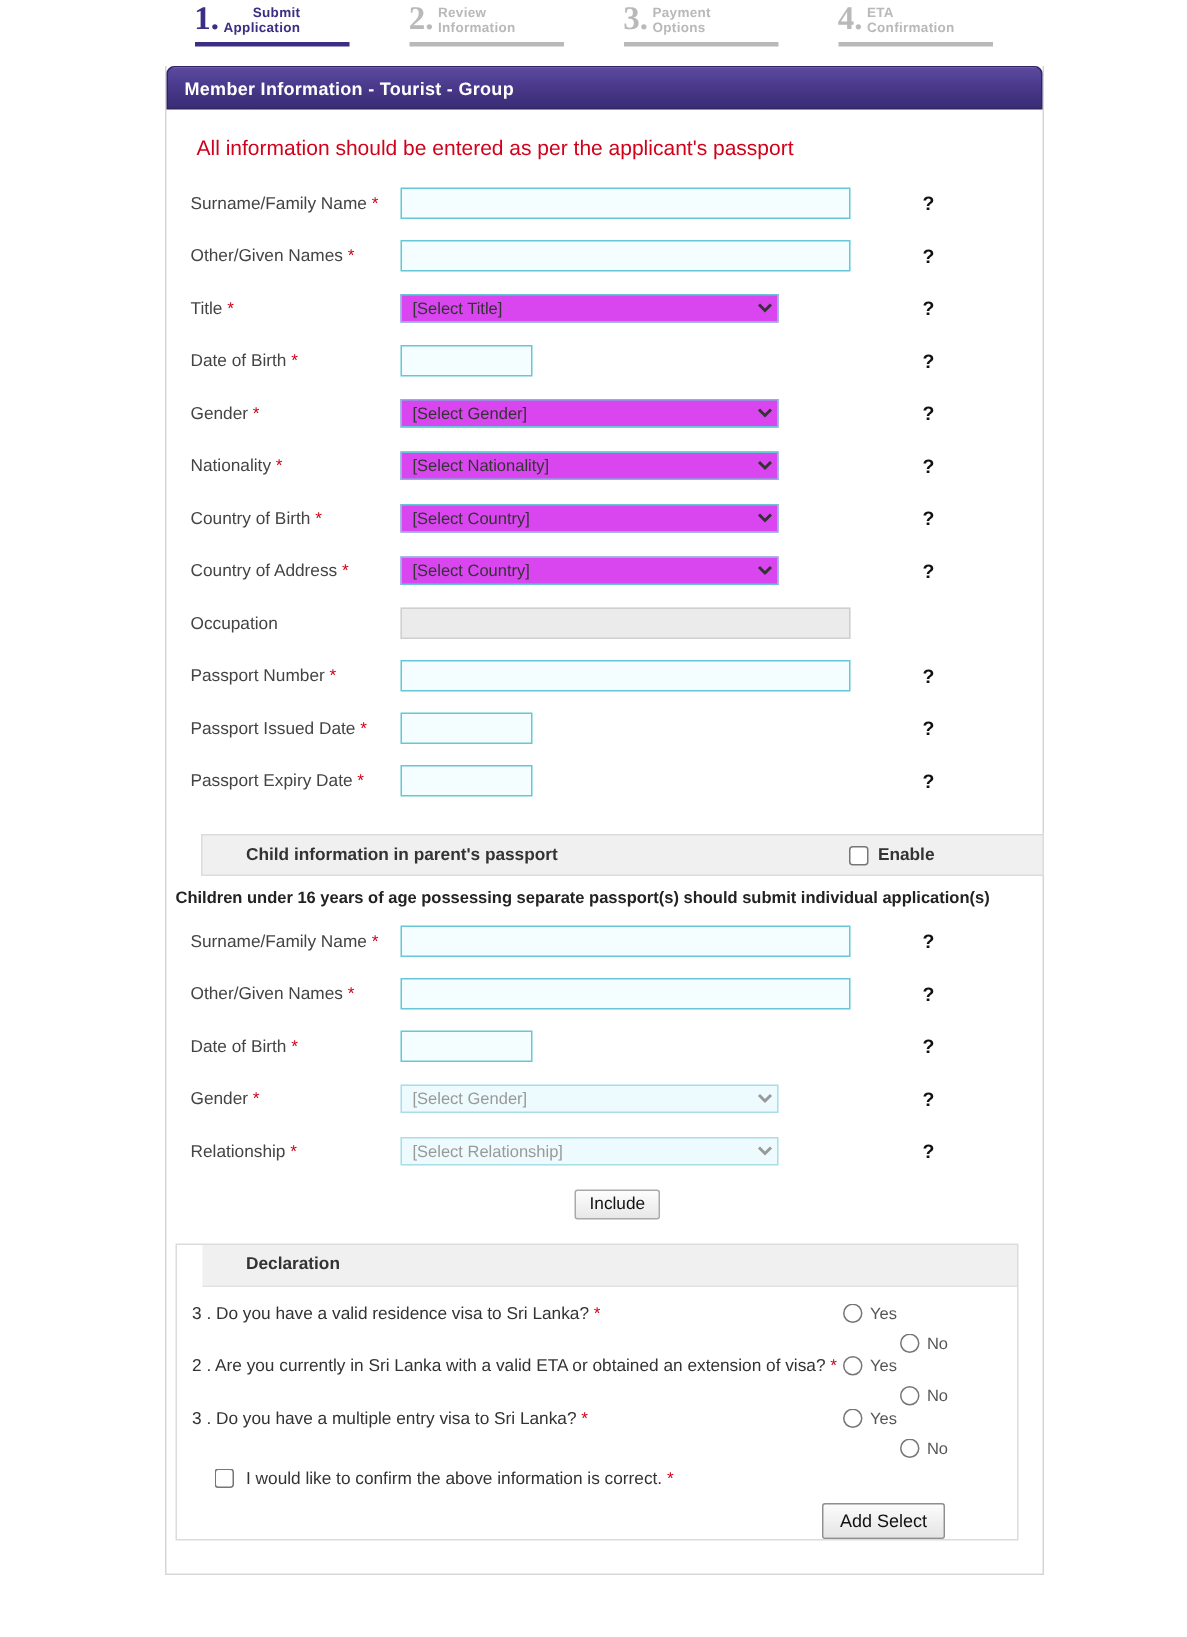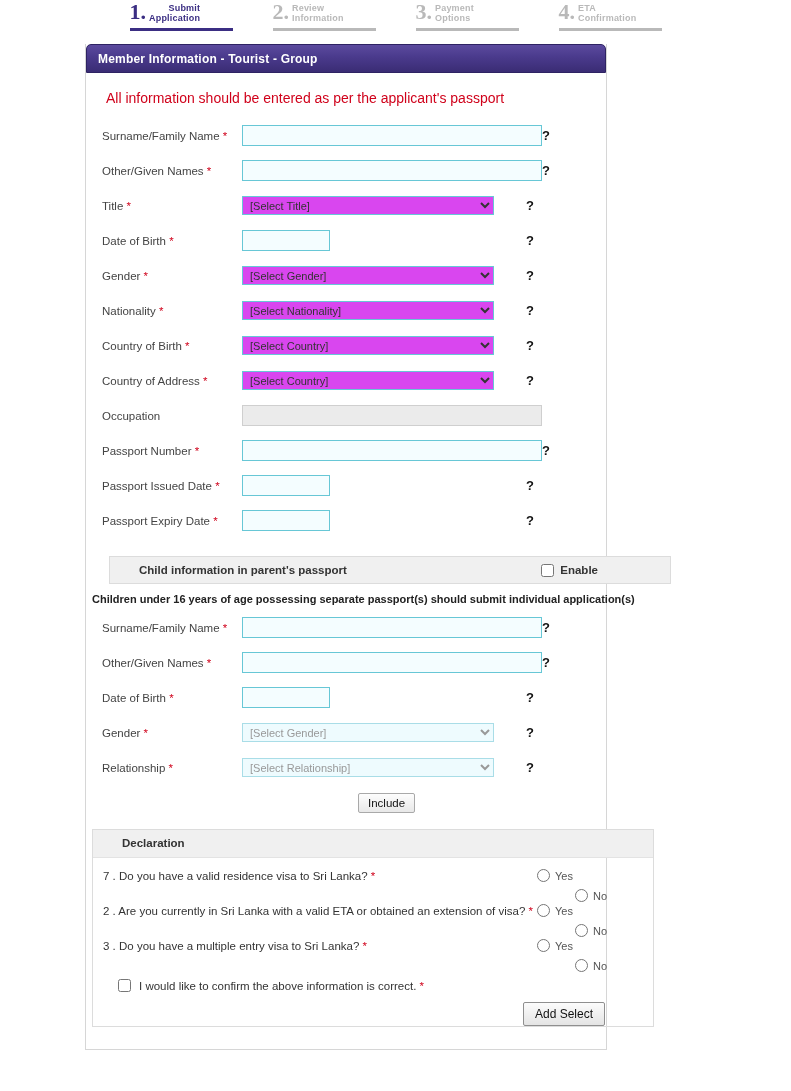--- a/index.html
+++ b/index.html
@@ -59,23 +59,23 @@
     letter-spacing: 0.2px;
   }
   .step.active .lbl {
     color: #3b2e83;
     text-align: right;
   }
 
   
   .panel {
     position: absolute;
-    left: 85px;
+    left: 110px;
     top: 44px;
-    width: 522px;
+    width: 586px;
     border: 1px solid #d6d6d6;
     border-top: none;
     background: #fff;
     box-sizing: border-box;
   }
   .panel-title {
     height: 29px;
     background: linear-gradient(to bottom, #5b4a9e 0%, #4a3a8c 45%, #3a2c74 100%);
     color: #ffffff;
     font-weight: bold;
@@ -219,20 +219,21 @@
   }
   .decl-head {
     background: #f0f0f0;
     height: 27px;
     line-height: 27px;
     font-weight: bold;
     font-size: 11.5px;
     padding-left: 29px;
     color: #333;
     border-bottom: 1px solid #e3e3e3;
+    margin-left: 17px;
   }
   .decl-q {
     display: flex;
     align-items: center;
     height: 35px;
     padding-left: 10px;
     font-size: 11.5px;
     color: #333;
   }
   .decl-q .qtext { flex: 1; }
@@ -472,21 +473,21 @@
     </div>
 
     <div class="include-wrap">
       <button class="btn">Include</button>
     </div>
 
     <div class="decl-box">
       <div class="decl-head">Declaration</div>
 
       <div class="decl-q">
-        <span class="qtext"><span>7 . Do you have a valid residence visa to Sri Lanka?</span> <span class="req">*</span></span>
+        <span class="qtext"><span>3 . Do you have a valid residence visa to Sri Lanka?</span> <span class="req">*</span></span>
         <span class="yn">
             <input type="radio" name="q1" style="">
             <label>Yes</label>
           </span>
         <span class="yn second">
             <input type="radio" name="q1" style="">
             <label>No</label>
           </span>
       </div>
 

